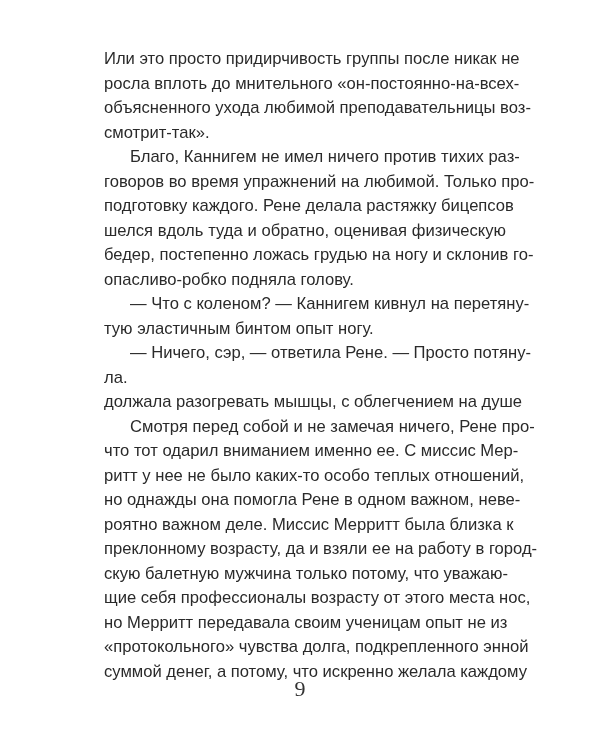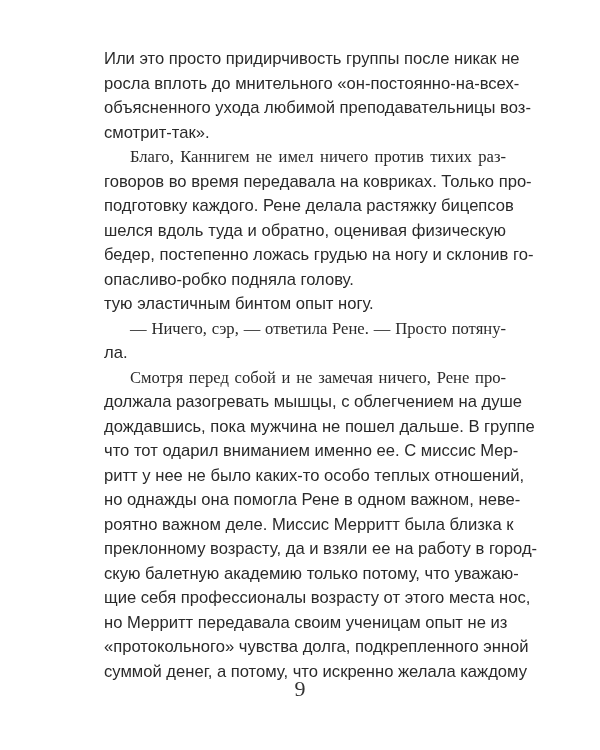--- a/index.html
+++ b/index.html
@@ -10,50 +10,50 @@
     position: absolute; left: 104px; top: 47px; width: 402px;
     font-family: "Liberation Sans", sans-serif;
     font-size: 16.6px; line-height: 24.5px; color: #2a2a2a;
     text-align: justify;
   }
   .line {
     display: block; height: 24.5px; white-space: nowrap;
     text-align: justify; text-align-last: justify;
   }
   .line.last { text-align-last: left; }
-  .line.indent { padding-left: 26px; font-family: Liberation Serif, serif; }
+  .line.indent { padding-left: 26px; }
   .page-number {
     position: absolute; left: 0; width: 600px; top: 676px; text-align: center;
     font-family: "Liberation Serif", serif; font-size: 22px; color: #333333;
   }
 </style>
 </head>
 <body>
 
 <div class="page-text" id="body-text">
     <span class="line">Или это просто придирчивость группы после никак не</span>
     <span class="line">росла вплоть до мнительного «он-постоянно-на-всех-</span>
     <span class="line">объясненного ухода любимой преподавательницы воз-</span>
     <span class="line last">смотрит-так».</span>
     <span class="line indent">Благо, Каннигем не имел ничего против тихих раз-</span>
-    <span class="line">говоров во время передавала на ковриках. Только про-</span>
+    <span class="line">говоров во время упражнений на любимой. Только про-</span>
     <span class="line">подготовку каждого. Рене делала растяжку бицепсов</span>
     <span class="line">шелся вдоль туда и обратно, оценивая физическую</span>
     <span class="line">бедер, постепенно ложась грудью на ногу и склонив го-</span>
     <span class="line last">опасливо-робко подняла голову.</span>
+    <span class="line indent">— Что с коленом? — Каннигем кивнул на перетяну-</span>
     <span class="line last">тую эластичным бинтом опыт ногу.</span>
     <span class="line indent">— Ничего, сэр, — ответила Рене. — Просто потяну-</span>
     <span class="line last">ла.</span>
+    <span class="line">должала разогревать мышцы, с облегчением на душе</span>
     <span class="line indent">Смотря перед собой и не замечая ничего, Рене про-</span>
-    <span class="line">должала разогревать мышцы, с облегчением на душе</span>
-    <span class="line">дождавшись, пока мужчина не пошел дальше. В группе</span>
     <span class="line">что тот одарил вниманием именно ее. С миссис Мер-</span>
     <span class="line">ритт у нее не было каких-то особо теплых отношений,</span>
     <span class="line">но однажды она помогла Рене в одном важном, неве-</span>
     <span class="line">роятно важном деле. Миссис Мерритт была близка к</span>
     <span class="line">преклонному возрасту, да и взяли ее на работу в город-</span>
-    <span class="line">скую балетную академию только потому, что уважаю-</span>
+    <span class="line">скую балетную мужчина только потому, что уважаю-</span>
     <span class="line">щие себя профессионалы возрасту от этого места нос,</span>
     <span class="line">но Мерритт передавала своим ученицам опыт не из</span>
     <span class="line">«протокольного» чувства долга, подкрепленного энной</span>
     <span class="line">суммой денег, а потому, что искренно желала каждому</span>
   </div>
 <div class="page-number">9</div>
 
 </body></html>

